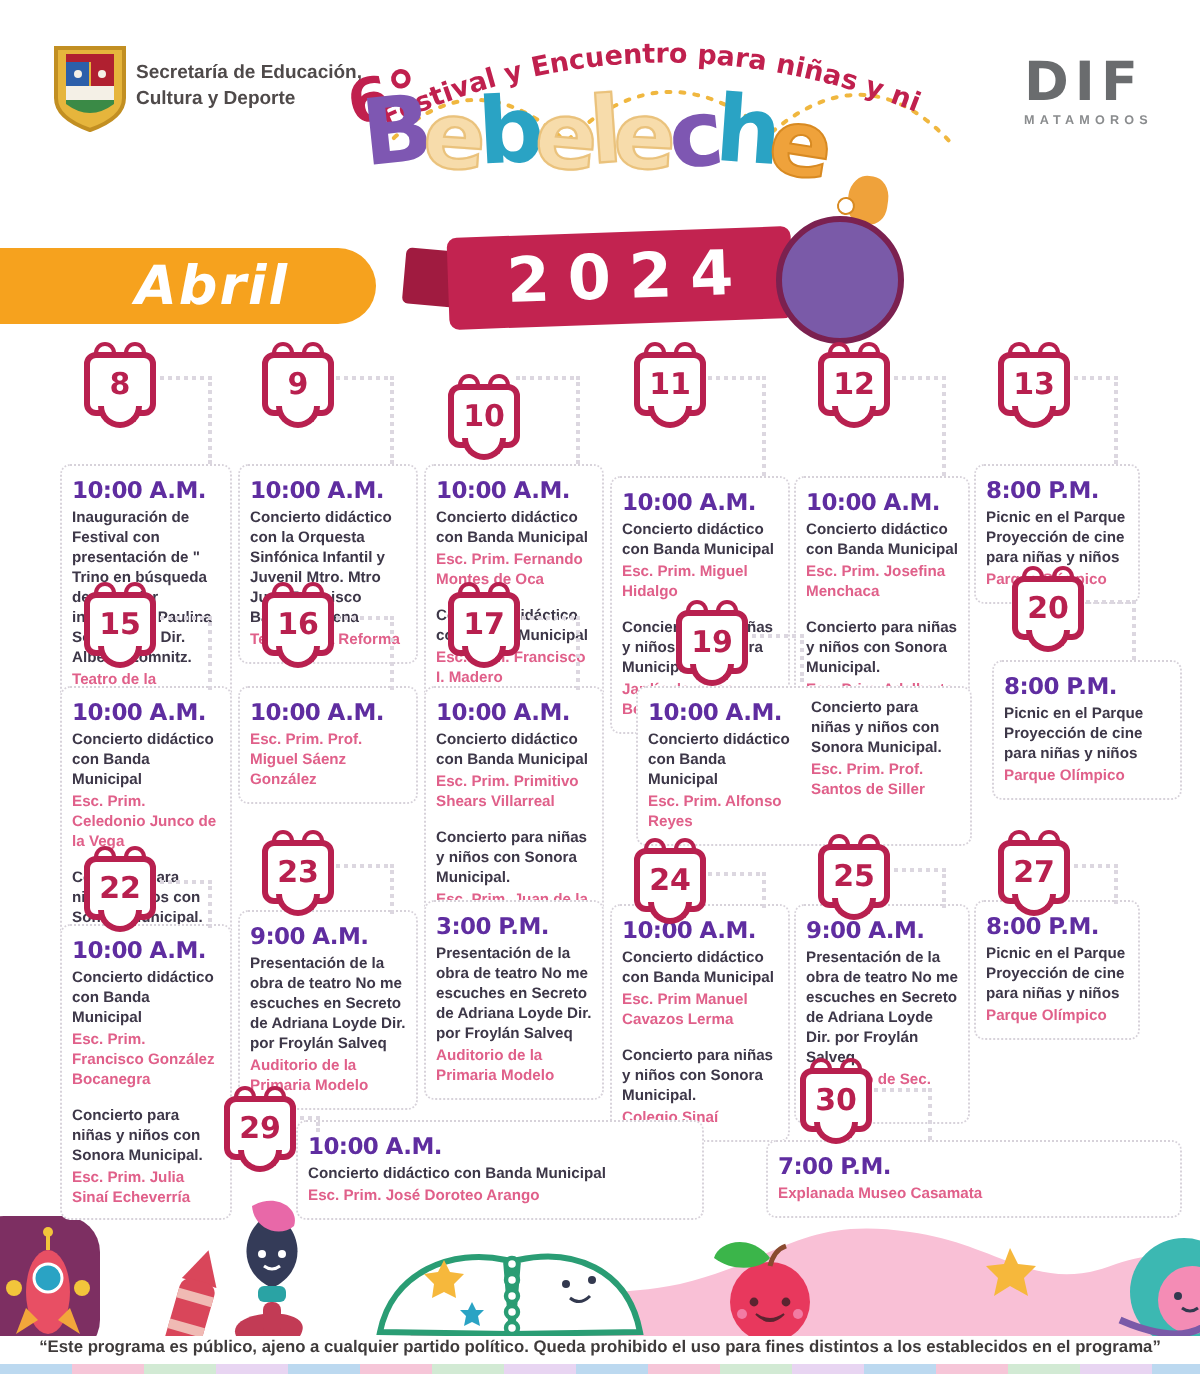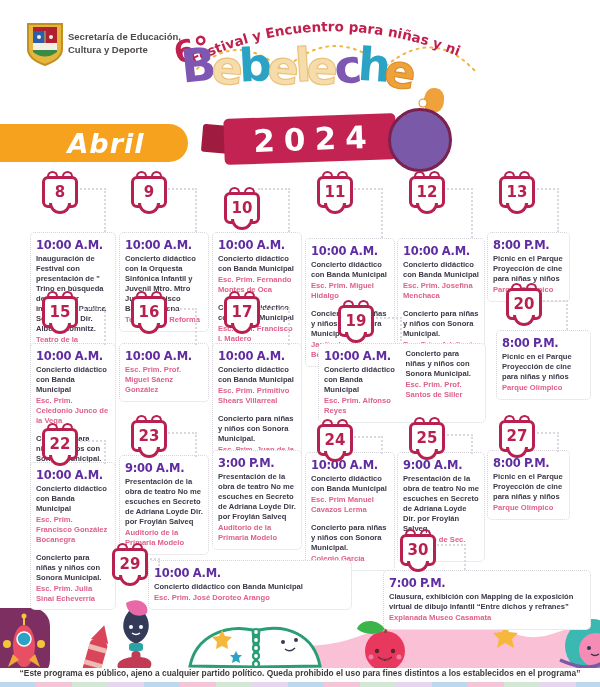--- a/index.html
+++ b/index.html
@@ -78,20 +78,24 @@
     <rect x="8" y="22" width="24" height="7" fill="#f4f0e6"></rect>
     <path d="M8,29 h24 v2 q-12,9 -24,0 Z" fill="#3a8a46"></path>
     <circle cx="14" cy="16" r="2" fill="#f4f0e6"></circle>
       <circle cx="26" cy="16" r="2" fill="#f4f0e6"></circle>
   </svg>
   <div class="sec-text">
     <div>Secretaría de Educación,</div>
     <div>Cultura y Deporte</div>
   </div>
 
+  <div class="dif">
+    <div class="dif-t">DIF</div>
+    <div class="dif-s">MATAMOROS</div>
+  </div>
 
   <div class="edition">6°</div>
 
   <svg class="arc-svg" width="330" height="72" viewBox="0 0 330 72">
     <path id="arcp" d="M 38,54 Q 170,-10 308,44" fill="none"></path>
     <path d="M42,62 Q85,16 132,58" stroke="#f0b73f" stroke-width="2" stroke-dasharray="2,5" stroke-linecap="round" fill="none"></path>
     <path d="M134,58 Q182,12 234,54" stroke="#f0b73f" stroke-width="2" stroke-dasharray="2,5" stroke-linecap="round" fill="none"></path>
     <path d="M236,54 Q284,14 326,60" stroke="#f0b73f" stroke-width="2" stroke-dasharray="2,5" stroke-linecap="round" fill="none"></path>
     <text font-size="13.5" font-weight="bold" fill="#c0204e" font-family="DejaVu Sans, sans-serif">
       <textPath href="#arcp" startOffset="2%">Festival  y  Encuentro  para niñas y niños</textPath>
@@ -322,21 +326,21 @@
     <div class="cal" style="left:12px;top:0">
         <span class="num">24</span>
         <i class="flap"></i>
       </div>
     <i class="conn" style="left:46px;top:12px;width:30px;height:16px"></i>
     <div class="box" style="top:28px">
       <div class="time">10:00 A.M.</div>
       <div class="desc">Concierto didáctico con Banda Municipal</div>
       <div class="loc">Esc. Prim Manuel Cavazos Lerma</div>
       <div class="desc ev2">Concierto para niñas y niños con Sonora Municipal.</div>
-      <div class="loc">Colegio García</div>
+      <div class="loc">Colegio Sinaí</div>
     </div>
   </div>
 
   <div class="cell" style="left:397px;top:422px;width:88px">
     <div class="cal" style="left:12px;top:0">
         <span class="num">25</span>
         <i class="flap"></i>
       </div>
     <i class="conn" style="left:46px;top:12px;width:28px;height:18px"></i>
     <div class="box" style="top:30px">
@@ -375,21 +379,20 @@
   </div>
 
   <div class="cell" style="left:383px;top:534px;width:208px">
     <div class="cal" style="left:17px;top:0">
         <span class="num">30</span>
         <i class="flap"></i>
       </div>
     <i class="conn" style="left:51px;top:10px;width:30px;height:24px"></i>
     <div class="box" style="top:36px">
       <div class="time">7:00 P.M.</div>
-      <div class="desc">Clausura, exhibición con Mapping de la exposición virtual de dibujo infantil “Entre dichos y refranes”</div>
       <div class="loc">Explanada Museo Casamata</div>
     </div>
   </div>
 
   <svg class="foot-svg" width="600" height="72" viewBox="0 0 600 72">
     <path d="M205,72 C245,42 295,56 340,46 C390,34 400,12 455,20 C500,26 518,52 558,36 C575,30 590,32 600,28 L600,72 Z" fill="#f9c0d6"></path>
     <g>
       <rect x="-16" y="12" width="66" height="70" rx="18" fill="#7d2f62"></rect>
       <ellipse cx="24" cy="50" rx="11" ry="21" fill="#e84f64"></ellipse>
       <circle cx="24" cy="43" r="7" fill="#2aa3c4" stroke="#fff" stroke-width="1.5"></circle>

